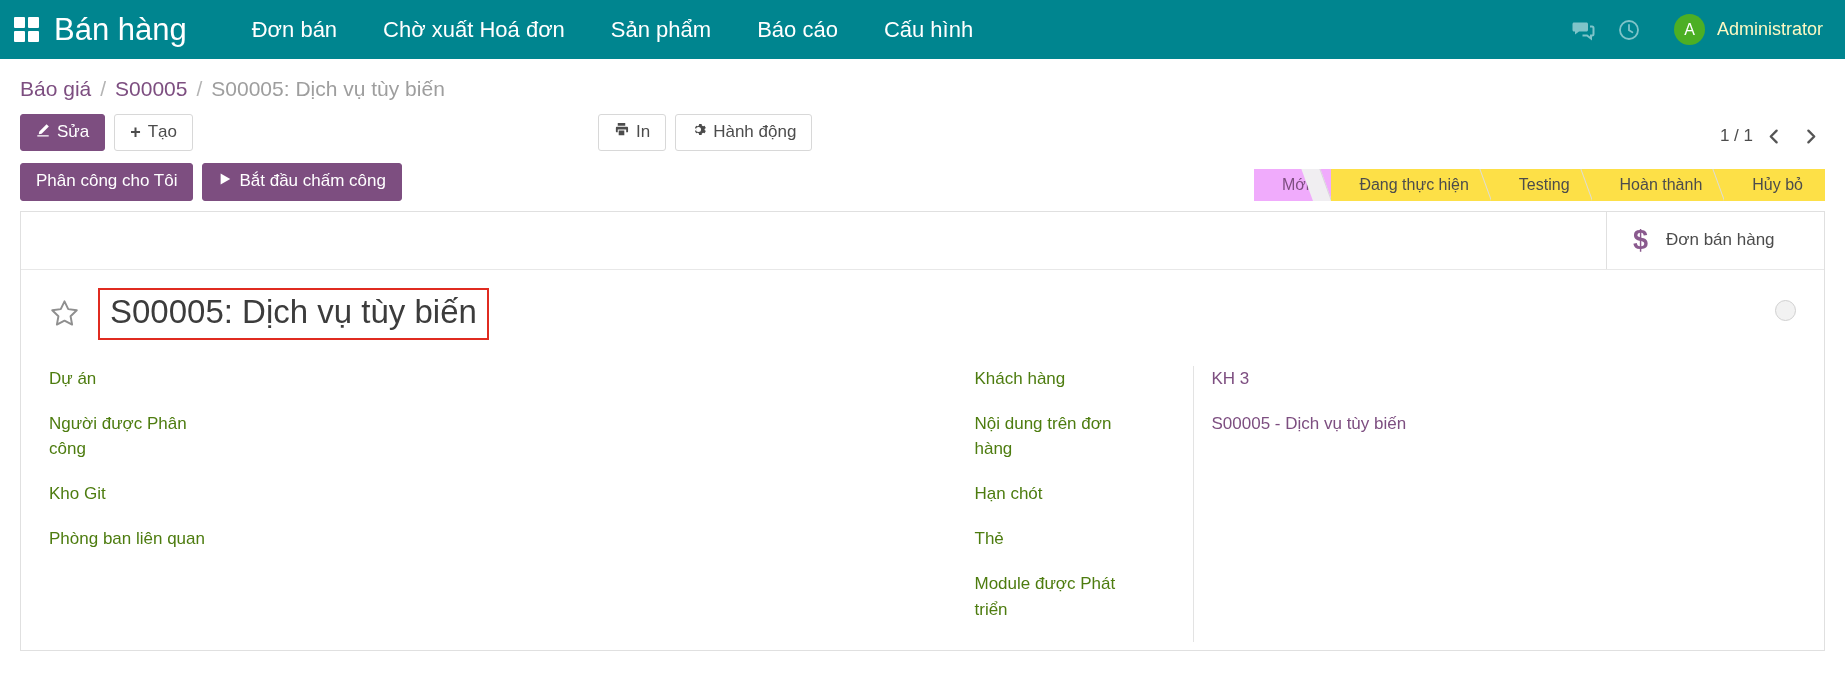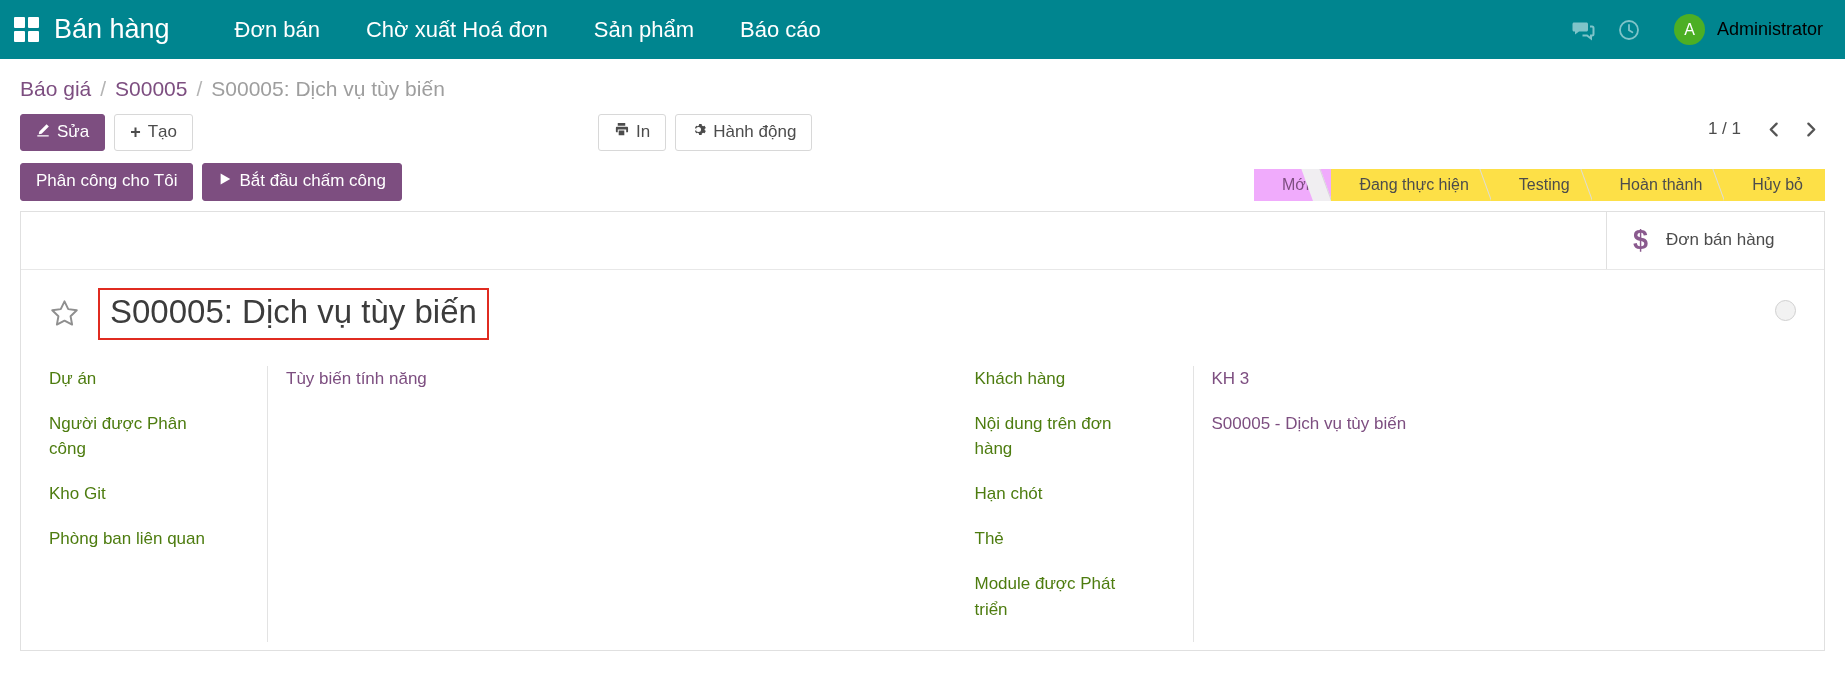--- a/index.html
+++ b/index.html
@@ -25,21 +25,21 @@
     width: 26px; height: 26px;
     display: grid;
     grid-template-columns: 11px 11px;
     grid-template-rows: 11px 11px;
     gap: 3px;
     margin-right: 14px;
     cursor: pointer;
   }
   .apps-icon i { background:#fff; display:block; width:11px; height:11px; border-radius:1px; }
   .brand {
-    font-size: 27px;
+    font-size: 31px;
     color: #ffffff;
     margin-right: 42px;
     white-space: nowrap;
     cursor: pointer;
     font-weight: 400;
   }
   .nav-items { display:flex; align-items:center; gap: 0; }
   .nav-item {
     font-size: 22px;
     color: #ffffff;
@@ -55,36 +55,36 @@
     cursor:pointer;
   }
   .nav-icon-btn svg { display:block; }
   .user-menu { display:flex; align-items:center; gap:12px; margin-left:22px; cursor:pointer; }
   .avatar {
     width: 31px; height:31px; border-radius:50%;
     background:#4caf24;
     color:#fff; font-size:16px;
     display:flex; align-items:center; justify-content:center;
   }
-  .user-name { font-size:18px; color:#000000; white-space:nowrap; }
+  .user-name { font-size:18px; color:#fef9c3; white-space:nowrap; }
 
   
   .control-panel { background:#fff; padding: 0 20px; }
   .breadcrumb {
     display:flex; align-items:center;
     padding: 18px 0 8px 0;
     font-size: 21px;
     white-space: nowrap;
   }
   .bc-link { color:#7d4e80; cursor:pointer; }
   .bc-sep { color:#b4b4b4; margin: 0 9px; }
   .bc-current { color:#9e9e9e; }
 
   .cp-row {
-    display:flex; align-items:flex-start;
+    display:flex; align-items:flex-end;
     padding: 5px 0 8px 0;
     position: relative;
     min-height: 46px;
   }
   .btn {
     font-size: 17px;
     border: 1px solid #d8d8d8;
     background: #fff;
     color: #4c4c4c;
     padding: 7px 15px 8px 15px;
@@ -100,21 +100,21 @@
     color:#fff;
   }
   .btn-group { display:flex; gap:9px; }
   .cp-middle { position:absolute; left: 578px; display:flex; gap:9px; }
   .pager {
     margin-left:auto;
     display:flex; align-items:center; gap: 6px;
     color:#4c4c4c;
     font-size:17px;
   }
-  .pager-count { margin-right: 12px; white-space: nowrap; }
+  .pager-count { white-space: nowrap; }
   .pager-btn {
     width:30px;height:30px;
     display:flex;align-items:center;justify-content:center;
     cursor:pointer; color:#555;
   }
 
   
   .status-row {
     display:flex; align-items:flex-end;
     padding: 4px 0 10px 0;
@@ -230,20 +230,21 @@
         <i></i>
         <i></i>
         <i></i>
     </div>
     <div class="brand">Bán hàng</div>
     <div class="nav-items">
       <div class="nav-item">Đơn bán</div>
       <div class="nav-item">Chờ xuất Hoá đơn</div>
       <div class="nav-item">Sản phẩm</div>
       <div class="nav-item">Báo cáo</div>
+      <div class="nav-item">Cấu hình</div>
     </div>
     <div class="nav-right">
       <div class="nav-icon-btn">
         <svg width="24" height="24" viewBox="0 0 24 24" fill="#7fc4c9">
           <path d="M3 4.5h12.5c.8 0 1.5.7 1.5 1.5v6c0 .8-.7 1.5-1.5 1.5H8l-4 3v-3H3c-.8 0-1.5-.7-1.5-1.5V6c0-.8.7-1.5 1.5-1.5z"></path>
           <path d="M19 8.5h2c.8 0 1.5.7 1.5 1.5v6c0 .8-.7 1.5-1.5 1.5h-1v3l-4-3h-4.5" fill="none" stroke="#7fc4c9" stroke-width="2"></path>
         </svg>
       </div>
       <div class="nav-icon-btn">
         <svg width="24" height="24" viewBox="0 0 24 24" fill="none" stroke="#7fc4c9" stroke-width="1.8">
@@ -362,28 +363,20 @@
       </div>
 
       <div class="field-grid">
 
         <div class="fgroup">
           <div class="flabels">
             <div class="flabel">Dự án</div>
             <div class="flabel">Người được Phân công</div>
             <div class="flabel">Kho Git</div>
             <div class="flabel">Phòng ban liên quan</div>
-          </div>
-          <div class="fvalues">
-            <div class="fvalue">
-              <a>Tùy biến tính năng</a>
-            </div>
-            <div class="fvalue empty">&nbsp;</div>
-            <div class="fvalue empty">&nbsp;</div>
-            <div class="fvalue empty">&nbsp;</div>
           </div>
         </div>
 
         <div class="fgroup">
           <div class="flabels">
             <div class="flabel">Khách hàng</div>
             <div class="flabel">Nội dung trên đơn hàng</div>
             <div class="flabel">Hạn chót</div>
             <div class="flabel">Thẻ</div>
             <div class="flabel">Module được Phát triển</div>

